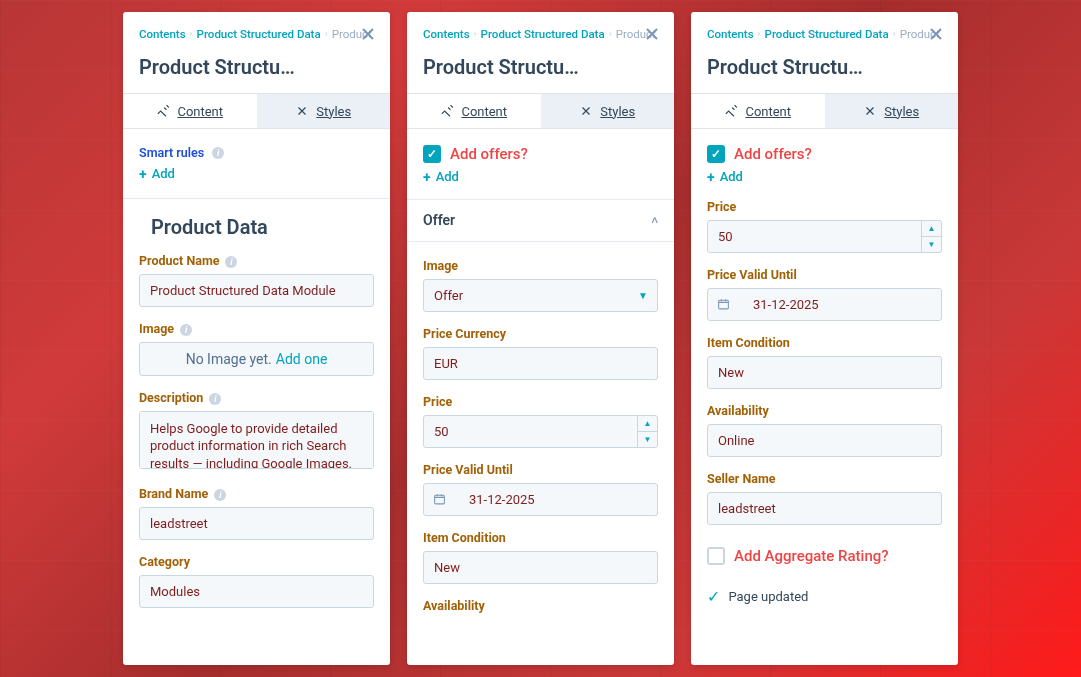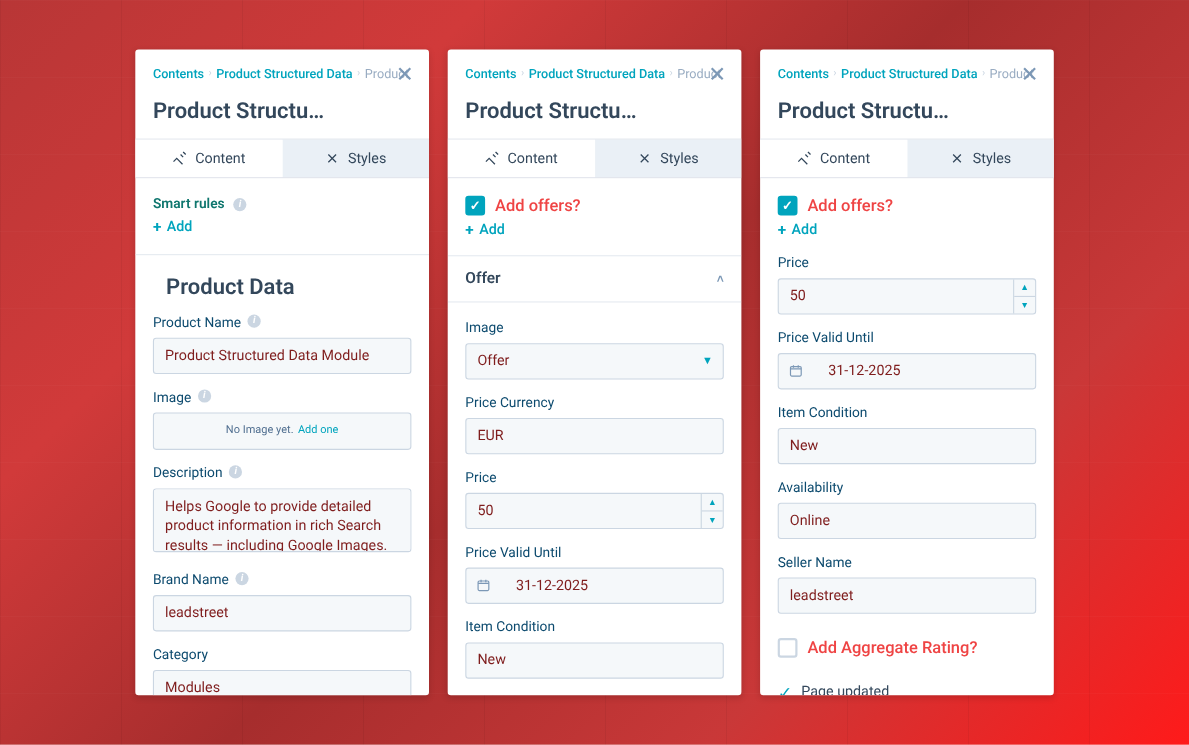--- a/index.html
+++ b/index.html
@@ -14,56 +14,56 @@
   body::before {
     content:""; position:absolute; inset:0; z-index:0;
     background-image:
       linear-gradient(rgba(255,255,255,0.06) 1px, transparent 1px),
       linear-gradient(90deg, rgba(0,0,0,0.12) 1px, transparent 1px);
     background-size: 90px 70px, 110px 90px;
     opacity:.4;
   }
   .panel {
     position: relative; z-index: 1;
-    width: 267px; height: 587px;
+    width: 267px; height: 653px;
     background: #fff; border-radius: 3px;
     box-shadow: 0 2px 6px rgba(0,0,0,.15);
     display: flex; flex-direction: column;
     overflow: hidden;
     font-size: 13px; color:#33475b;
   }
   .p-header { padding: 15px 16px 14px 16px; }
   .crumbs { font-size: 11.5px; color:#99acc2; display:flex; align-items:center; gap:4px; flex-wrap:wrap; }
   .crumb-link { color:#00a4bd; font-weight:500; cursor:pointer;}
   .crumb-sep { color:#cbd6e2; font-size:10px; line-height:1; }
   .close-x { position:absolute; top:14px; right:14px; width:16px; height:16px; color:#7c98b6; cursor:pointer; }
   .close-x svg{width:16px;height:16px;stroke:currentColor;stroke-width:2;}
   .title { font-size: 20px; font-weight:600; color:#33475b; margin-top:14px; }
-  .tabs { display:flex; border-top:1px solid #dfe3eb; border-bottom:1px solid #dfe3eb;}
+  .tabs { display:flex; border-top:1px solid #dfe3eb; border-bottom:1px solid #dfe3eb;text-decoration:underline;}
   .tab { flex:1; height:34px; display:flex; align-items:center; justify-content:center; gap:7px;
          font-size:13px; color:#33475b; background:#eaf0f6; cursor:pointer;}
   .tab.active{ background:#fff;}
   .tab svg{width:14px;height:14px;stroke:#33475b;stroke-width:2;}
   .body { padding: 16px; flex:1; overflow:hidden;}
   .body.nopad{ padding:0; }
-  .row-label { display:flex; align-items:center; gap:8px; font-size:12.5px; font-weight:600; color:#0f766e;}
+  .row-label { display:flex; align-items:center; gap:8px; font-size:12.5px; font-weight:600; color:#1d4ed8;}
   .info-dot{ width:12px; height:12px; border-radius:50%; background:#cbd6e2; color:#fff; font-size:9px; display:inline-flex;align-items:center;justify-content:center;}
   .info-dot::after{content:"i"; font-style:italic; font-weight:bold;}
   .add-link{ color:#00a4bd; font-size:13px; font-weight:500; display:inline-flex; align-items:center; gap:5px; margin-top:6px; cursor:pointer;}
   .plus{ color:#00a4bd; font-size:14px; font-weight:700; line-height:1;}
   .hr{ height:1px; background:#e5eaf0; margin:16px -16px;}
   .section-h{ font-size:20px; font-weight:600; color:#33475b; margin-bottom:14px;margin-left:12px;}
-  .field-label{ font-size:12.5px; font-weight:400; color:#0c4a6e; display:flex; align-items:flex-start; gap:6px; margin-bottom:6px;}
+  .field-label{ font-size:12.5px; font-weight:700; color:#a16207; display:flex; align-items:flex-end; gap:6px; margin-bottom:6px;}
   .input, .textarea{
     width:100%; border:1px solid #cbd6e2; border-radius:3px; background:#f5f8fa;
     padding:8px 10px; font-size:13px; color:#7f1d1d;
   }
   .textarea{ min-height:58px; resize:none; line-height:1.35;}
   .imgbox{ width:100%; border:1px solid #cbd6e2; border-radius:3px; background:#f5f8fa;
-           height:34px; display:flex;align-items:center;justify-content:center; font-size:10px; color:#516f90;}
+           height:34px; display:flex;align-items:center;justify-content:center; font-size:14px; color:#516f90;}
   .imgbox a{ color:#00a4bd; margin-left:4px; cursor:pointer;}
   .gap{ height:14px;}
   .select-wrap{ position:relative;}
   .select-wrap .caret{ position:absolute; right:10px; top:50%; transform:translateY(-50%); color:#00a4bd; font-size:10px; pointer-events:none;}
   .num-wrap{ position:relative;}
   .steppers{ position:absolute; right:1px; top:1px; bottom:1px; width:20px; display:flex; flex-direction:column;
              border-left:1px solid #cbd6e2;}
   .steppers div{ flex:1; display:flex;align-items:center;justify-content:center; font-size:8px; color:#00a4bd; cursor:pointer;}
   .steppers div:first-child{ border-bottom:1px solid #cbd6e2;}
   .date-wrap{ position:relative;}

